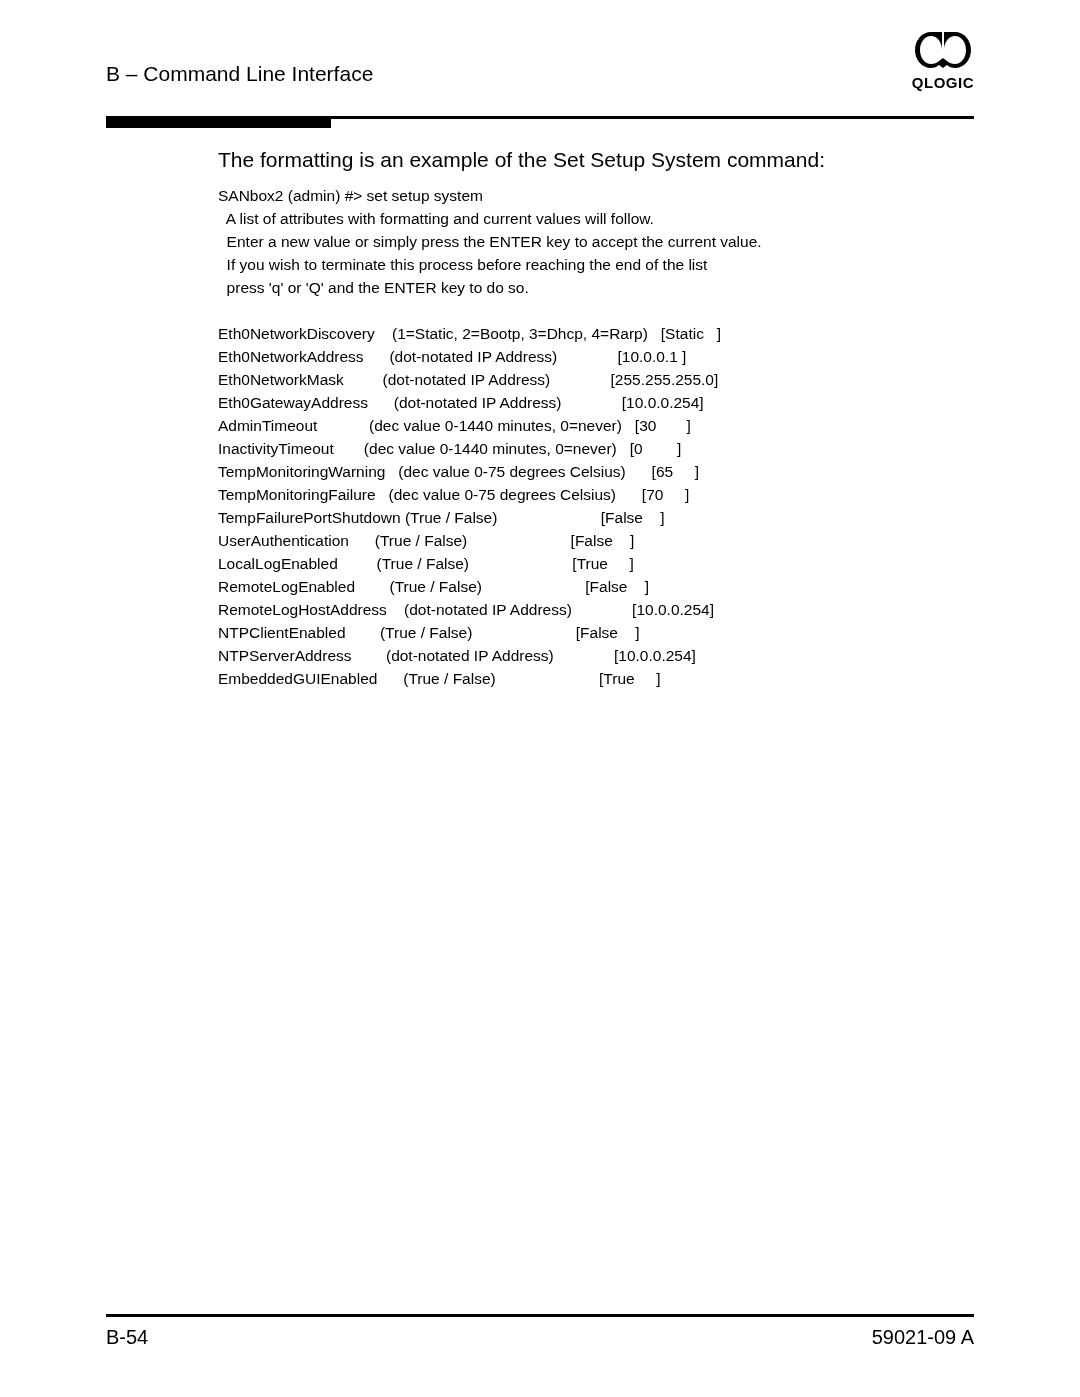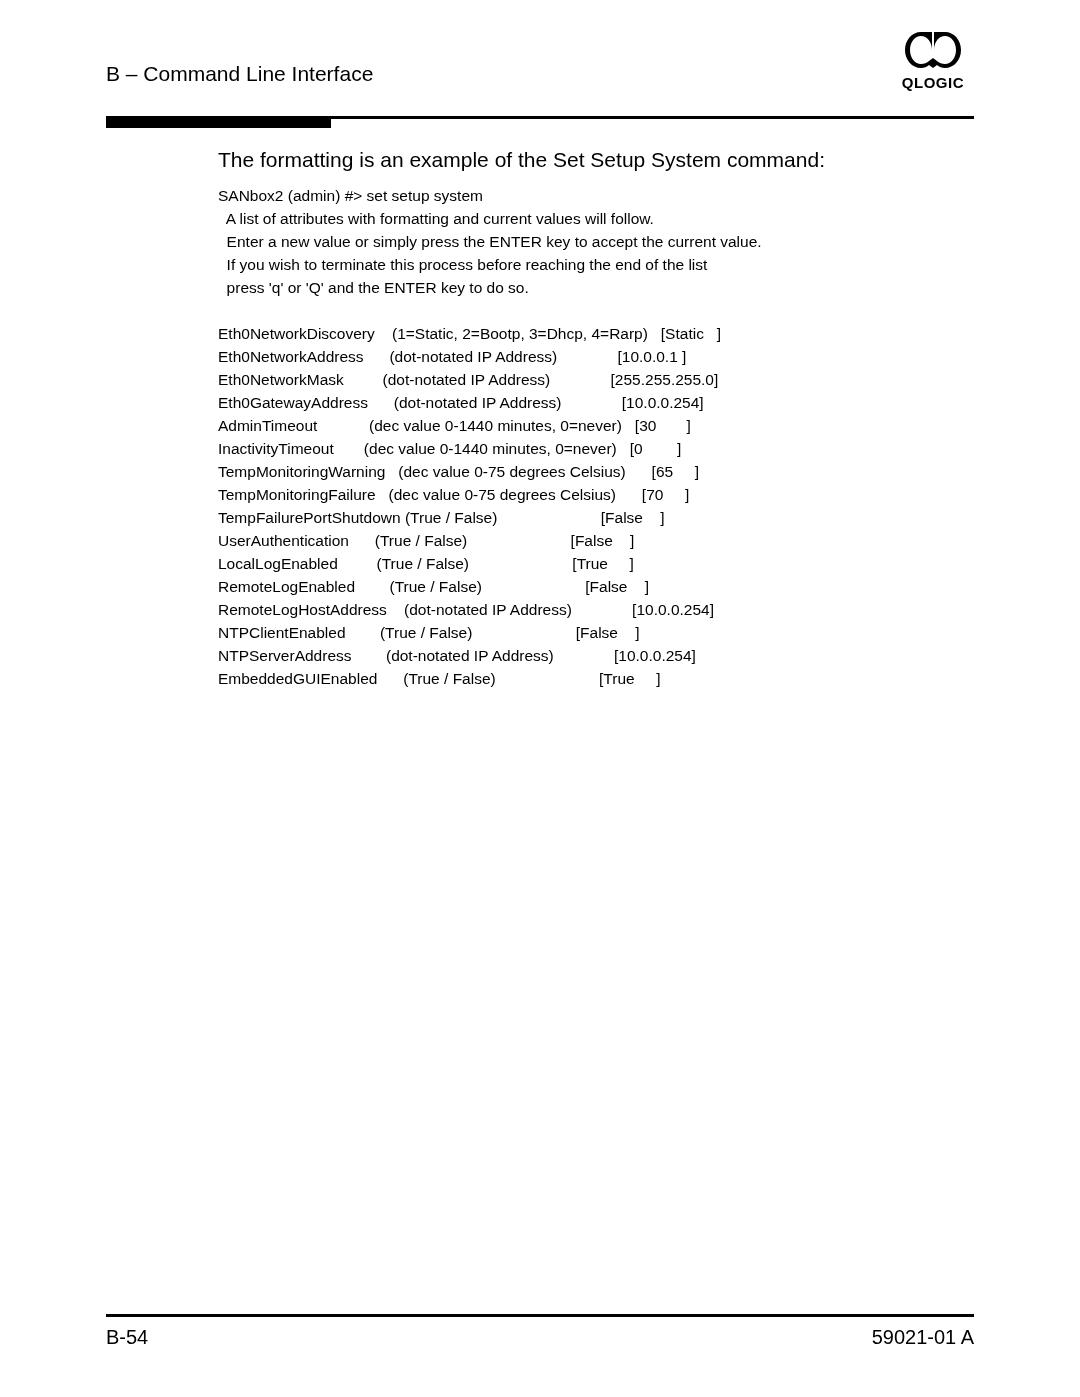--- a/index.html
+++ b/index.html
@@ -22,21 +22,21 @@
     left: 106px;
     right: 107px;
   }
   .header-title {
     font-size: 21px;
     line-height: 1.35;
   }
   .logo {
     position: absolute;
     top: 32px;
-    right: 116px;
+    right: 106px;
     text-align: center;
   }
   .logo-mark {
     display: inline-block;
   }
   .logo-text {
     font-weight: bold;
     letter-spacing: 0.5px;
     font-size: 15px;
     margin-top: 2px;
@@ -137,15 +137,15 @@
 RemoteLogEnabled        (True / False)                        [False    ]
 RemoteLogHostAddress    (dot-notated IP Address)              [10.0.0.254]
 NTPClientEnabled        (True / False)                        [False    ]
 NTPServerAddress        (dot-notated IP Address)              [10.0.0.254]
 EmbeddedGUIEnabled      (True / False)                        [True     ]</pre>
   </div>
 
   <div class="footer-rule"></div>
   <div class="footer">
     <span>B-54</span>
-    <span>59021-01 A</span>
+    <span>59021-09 A</span>
   </div>
 </div>
 
 </body></html>

